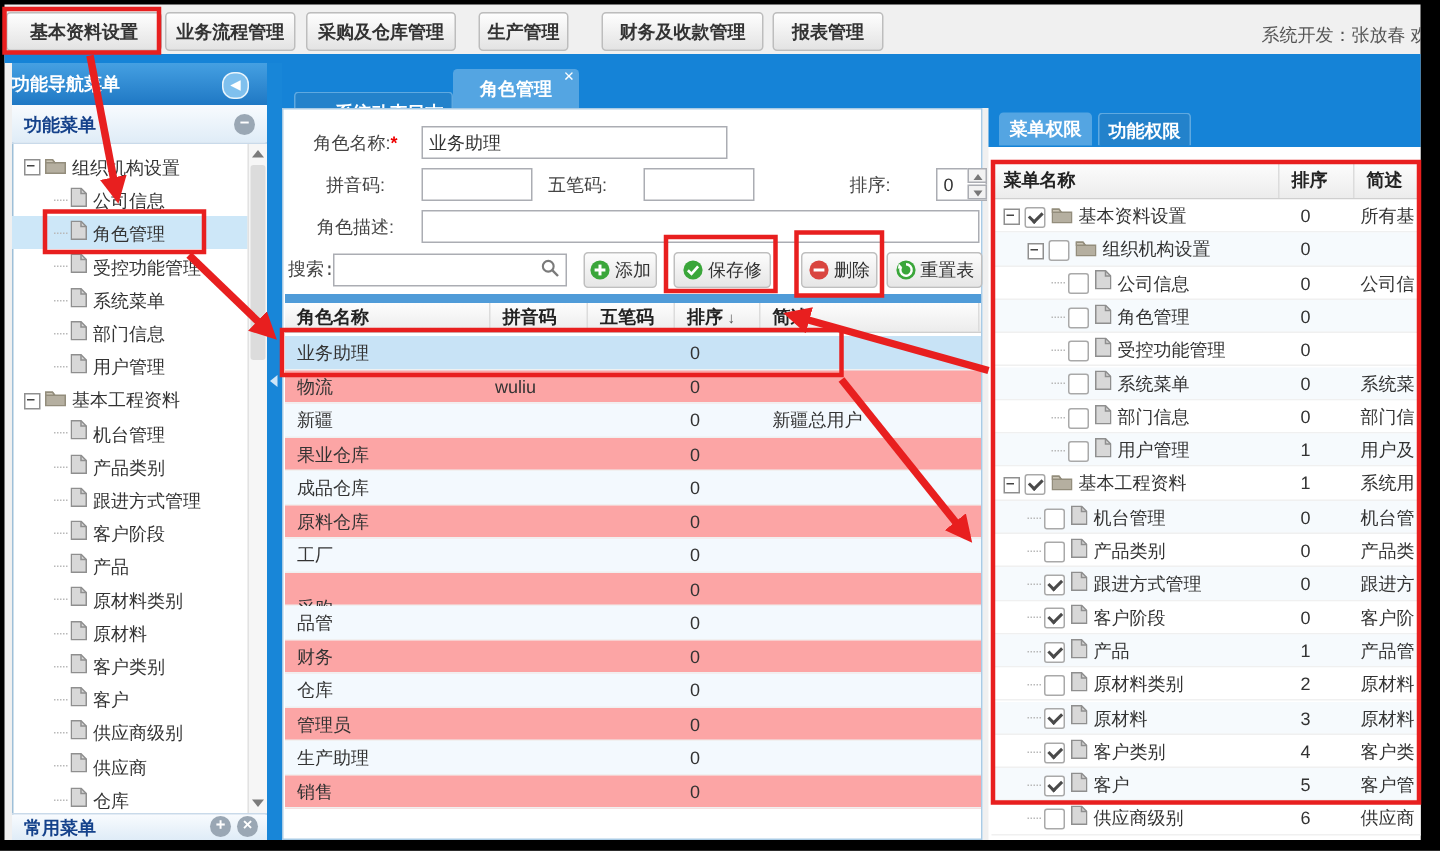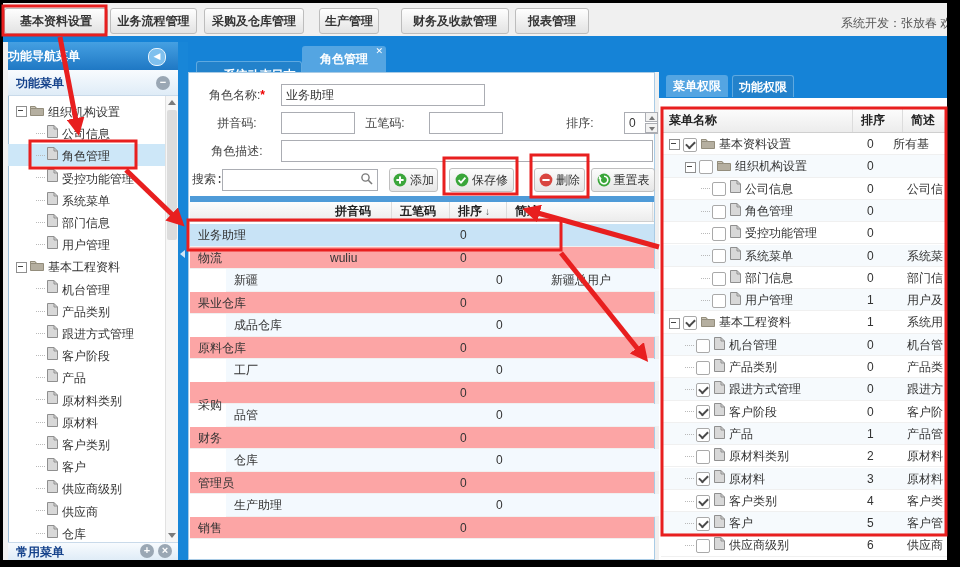--- a/index.html
+++ b/index.html
@@ -68,21 +68,21 @@
   .tool-btn{position:absolute;top:168px;height:24px;background:linear-gradient(#fcfcfc,#e6e6e6);
     border:1px solid #bfbfbf;border-radius:3px;font-size:12px;color:#333;line-height:22px;text-align:center;box-sizing:border-box;}
   .tool-btn svg{vertical-align:-3px;margin-right:3px;}
   .grid-topline{left:190px;top:196px;width:464px;height:6px;background:#4f9bd8;}
   .grid-header{left:190px;top:202px;width:464px;height:20px;background:linear-gradient(#fdfdfd,#ececec);
     border-bottom:1px solid #cfcfcf;box-sizing:border-box;}
   .gh-cell{position:absolute;top:0;height:19px;line-height:19px;font-weight:bold;color:#222;
     border-right:1px solid #dcdcdc;padding-left:8px;box-sizing:border-box;white-space:nowrap;}
   .sort-arrow{font-size:10px;color:#555;margin-left:3px;}
   .grid-row{position:absolute;left:190px;width:464px;border-bottom:1px solid #f0f0f0;box-sizing:border-box;background:#fca5a5;}
-  .grid-row.stripe{background:#f3f9fe;margin-left:36px;}
+  .grid-row.stripe{background:#f3f9fe;}
   .grid-row.selected{background:#c8e3f6;}
   .gcell{position:absolute;top:0;height:100%;line-height:22px;white-space:nowrap;color:#333;}
 
   
   .right-strip{left:659px;top:72px;width:288px;height:26px;background:#1583d7;}
   .rtab{position:absolute;height:22px;line-height:22px;}
   .right-panel{left:659px;top:98px;width:288px;height:462px;background:#fff;overflow:hidden;}
   .rgrid-header{left:661px;top:108px;width:286px;height:25px;background:linear-gradient(#fdfdfd,#ececec);
     border-bottom:1px solid #cfcfcf;box-sizing:border-box;}
   .rrow{position:absolute;left:661px;width:286px;border-bottom:1px solid #f0f0f0;box-sizing:border-box;
@@ -281,20 +281,21 @@
           </svg></span><span>删除</span></div>
       <div class="tool-btn" style="left: 591px; width: 64px;"><span><svg width="14" height="14" viewBox="0 0 14 14">
             <circle cx="7" cy="7" r="6.4" fill="#3aa63a"></circle>
             <path d="M7 3.2 a3.8 3.8 0 1 1 -3.3 1.9" fill="none" stroke="#fff" stroke-width="1.6"></path>
             <path d="M2.2 2.6 L4.6 5.4 L1.6 6.2 Z" fill="#fff"></path>
           </svg></span><span>重置表单</span></div>
     </div>
 
   <div class="abs grid-topline"></div>
   <div class="abs grid-header" id="center-grid-header">
+      <div class="gh-cell" style="left: 0px; width: 137px;">角色名称</div>
       <div class="gh-cell" style="left: 137px; width: 65px;">拼音码</div>
       <div class="gh-cell" style="left: 202px; width: 58px;">五笔码</div>
       <div class="gh-cell" style="left: 260px; width: 57px;">排序<span class="sort-arrow">↓</span></div>
       <div class="gh-cell" style="left: 317px; width: 146px;">简述</div>
     </div>
   <div id="center-rows">
       <div class="grid-row selected" style="top: 224px; height: 22.5px;">
         <span class="gcell" style="left: 8px;">业务助理</span>
         <span class="gcell" style="left: 140px;"></span>
         <span class="gcell" style="left: 205px;"></span>
@@ -407,21 +408,21 @@
       <div class="gh-cell" style="left: 192px; width: 50px; height: 24px; line-height: 24px; text-align: left;">排序</div>
       <div class="gh-cell" style="left: 242px; width: 44px; height: 24px; line-height: 24px;">简述</div>
     </div>
   <div id="right-rows">
       <div class="rrow" style="top: 133px; height: 22.3px;">
         <span class="rcell" style="left: 8px; white-space: nowrap;"><span class="handle"></span><span class="cb checked"></span><span class="ticon"><svg width="14" height="12" viewBox="0 0 14 12">
               <path d="M0.5 2.5 L5 2.5 L6.5 4.5 L13.5 4.5 L13.5 11.5 L0.5 11.5 Z" fill="#b5afa0" stroke="#938d7c"></path>
               <path d="M0.5 2.5 L5 2.5 L6.5 4.5 L0.5 4.5 Z" fill="#ccc6b7" stroke="#938d7c"></path>
             </svg></span><span class="lbl">基本资料设置</span></span>
         <span class="rcell" style="left: 206px;">0</span>
-        <span class="rcell" style="left: 232px; text-align: right;">所有基</span>
+        <span class="rcell" style="left: 246px; text-align: right;">所有基</span>
       </div>
       <div class="rrow stripe" style="top: 155.3px; height: 22.3px;">
         <span class="rcell" style="left: 24px; white-space: nowrap;"><span class="handle"></span><span class="cb"></span><span class="ticon"><svg width="14" height="12" viewBox="0 0 14 12">
               <path d="M0.5 2.5 L5 2.5 L6.5 4.5 L13.5 4.5 L13.5 11.5 L0.5 11.5 Z" fill="#b5afa0" stroke="#938d7c"></path>
               <path d="M0.5 2.5 L5 2.5 L6.5 4.5 L0.5 4.5 Z" fill="#ccc6b7" stroke="#938d7c"></path>
             </svg></span><span class="lbl">组织机构设置</span></span>
         <span class="rcell" style="left: 206px;">0</span>
         <span class="rcell" style="left: 246px;"></span>
       </div>
       <div class="rrow" style="top: 177.6px; height: 22.3px;">

